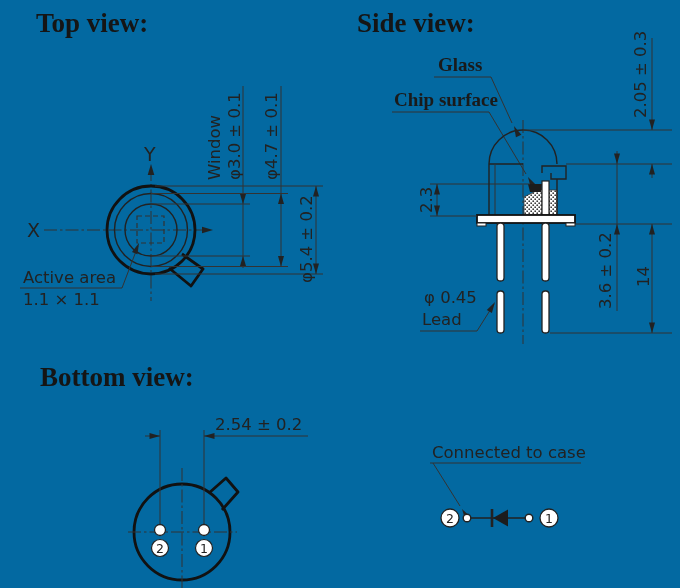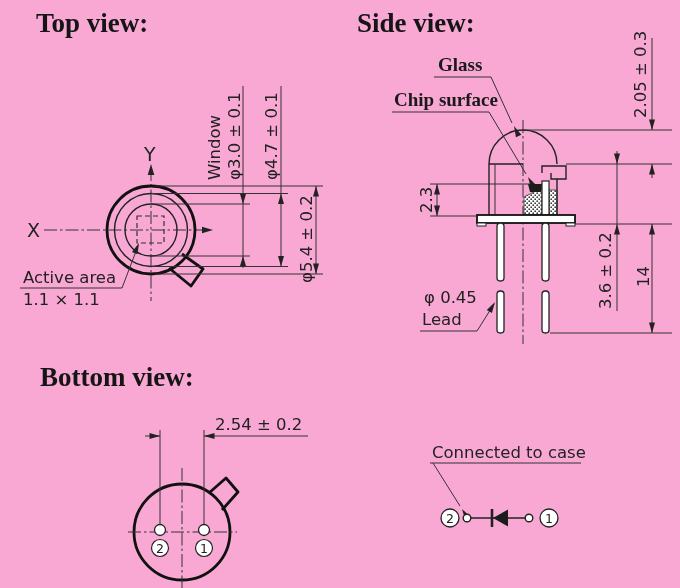--- a/index.html
+++ b/index.html
@@ -1,16 +1,16 @@
 <!DOCTYPE html>
 <html><head>
 <meta charset="utf-8">
 <style>
   html,body{margin:0;padding:0;background:#fff;}
-  .canvas{width:680px;height:588px;position:relative;background:#f9a8d4;text-align:right;}
+  .canvas{width:680px;height:588px;position:relative;background:#0369a1;text-align:right;}
   svg{display:block;}
   .title-text{font-family:"Liberation Serif",serif;font-weight:bold;font-size:27px;fill:#151515;}
   .label-serif{font-family:"Liberation Serif",serif;font-weight:bold;font-size:19px;fill:#1a1a1a;}
   .dim-text{font-family:"DejaVu Sans","Liberation Sans",sans-serif;font-size:16.5px;fill:#222;}
   .axis-text{font-family:"DejaVu Sans","Liberation Sans",sans-serif;font-size:19px;fill:#222;}
   .pin-num{font-family:"DejaVu Sans","Liberation Sans",sans-serif;font-size:12.5px;fill:#222;}
   .thin{stroke:#333;stroke-width:1;fill:none;}
   .med{stroke:#222;stroke-width:1.4;fill:none;}
   .thick{stroke:#111;stroke-width:2.8;fill:none;}
   .arrow{fill:#222;stroke:none;}

